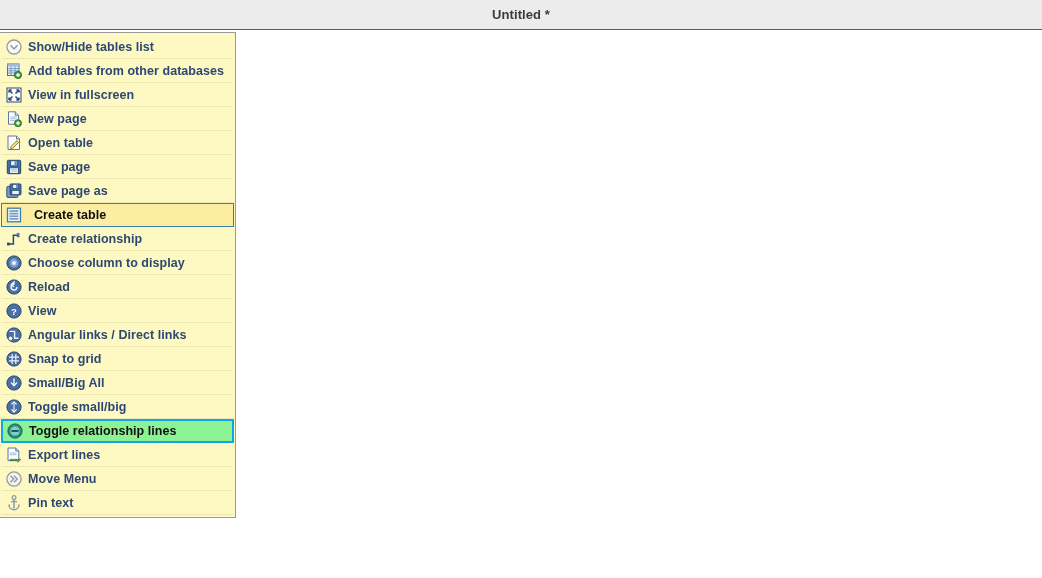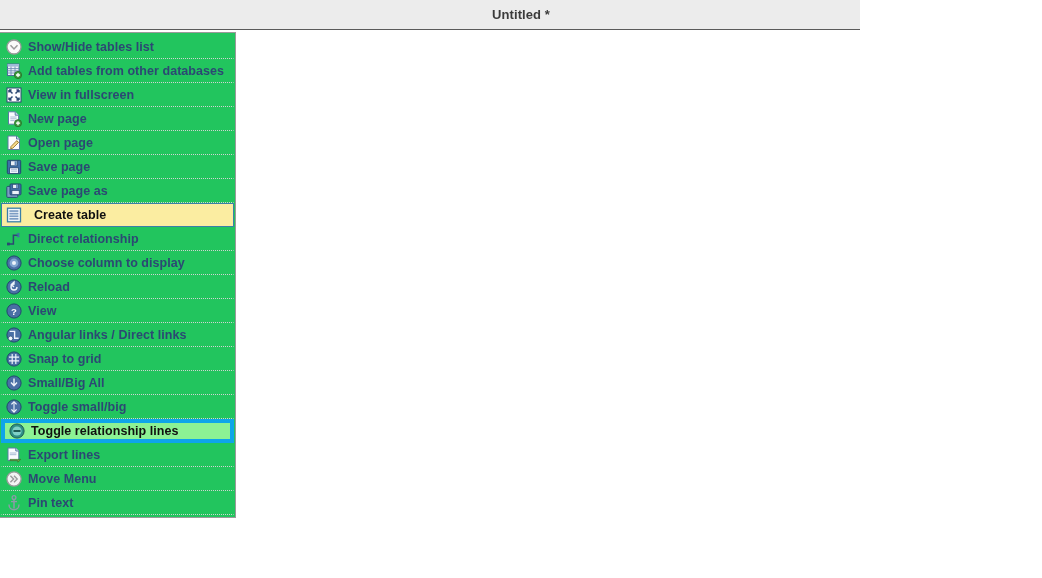--- a/index.html
+++ b/index.html
@@ -11,21 +11,21 @@
     width: 1042px;
     height: 578px;
     font-family: "Liberation Sans", sans-serif;
     overflow: hidden;
   }
 
   
   #titlebar {
     position: absolute;
     left: 0; top: 0;
-    width: 860px;
+    width: 1042px;
     height: 30px;
     background: #ececec;
     border-bottom: 1px solid #5a5a5a;
     box-sizing: border-box;
   }
   #titlebar-text {
     position: absolute;
     left: 0; top: 0;
     width: 1042px;
     line-height: 29px;
@@ -43,21 +43,21 @@
     width: 1042px;
     height: 547px;
     background: #ffffff;
   }
 
   
   #menu-panel {
     position: absolute;
     left: 0; top: 32px;
     width: 236px;
-    background: #22c55e;
+    background: #fef9c3;
     border: 1px solid #9a9a9a;
     border-left: none;
     box-sizing: border-box;
     padding: 2px 1px 2px 1px;
   }
   .menu-item {
     position: relative;
     height: 24px;
     box-sizing: border-box;
     display: flex;
@@ -83,21 +83,21 @@
     line-height: 14px;
     letter-spacing: 0.05px;
   }
   .menu-item.hl-yellow {
     background: #fbeda1;
     border: 1px solid #3a7fa8;
   }
   .menu-item.hl-yellow .lbl { color: #101010; margin-left: 6px; }
   .menu-item.hl-green {
     background: #8cf294;
-    border: 4px solid #0ea5e9;
+    border: 2px solid #0ea5e9;
   }
   .menu-item.hl-green .lbl { color: #101010; }
 
   
   .ic svg { display: block; width: 16px; height: 16px; }
 </style>
 </head>
 <body>
 
 <div id="titlebar">
@@ -158,21 +158,21 @@
     </div>
     <div class="menu-item">
       <span class="ic">
         <svg viewBox="0 0 16 16">
           <path d="M2 1 H10.5 L13.5 4 V14.5 H2 Z" fill="#fbfcfe" stroke="#5b7ba3" stroke-width="1"></path>
           <path d="M10.5 1 V4 H13.5" fill="#cfdcec" stroke="#5b7ba3" stroke-width="1"></path>
           <path d="M5 11.5 L10.8 5.6 L12.6 7.4 L6.8 13.2 L4.6 13.7 Z" fill="#f5d98a" stroke="#9a7b2c" stroke-width="0.9"></path>
           <path d="M10.6 5.8 L12.4 7.6" stroke="#9a7b2c" stroke-width="0.8"></path>
         </svg>
       </span>
-      <span class="lbl">Open page</span>
+      <span class="lbl">Open table</span>
     </div>
     <div class="menu-item">
       <span class="ic">
         <svg viewBox="0 0 16 16">
           <rect x="1.3" y="1.3" width="13.4" height="13.4" rx="1" fill="#3f6fa8" stroke="#22466f" stroke-width="1"></rect>
           <rect x="4.6" y="1.8" width="6.6" height="5" fill="#e9eff7" stroke="#22466f" stroke-width="0.8"></rect>
           <rect x="8.6" y="2.3" width="2" height="4" fill="#5b86bb"></rect>
           <rect x="3.6" y="8.8" width="8.8" height="5.6" fill="#eef3fa" stroke="#22466f" stroke-width="0.8"></rect>
           <g stroke="#9fb4cf" stroke-width="0.8">
             <path d="M5 10.6 H11 M5 12.2 H11"></path>
@@ -206,21 +206,21 @@
       <span class="lbl">Create table</span>
     </div>
     <div class="menu-item">
       <span class="ic">
         <svg viewBox="0 0 16 16">
           <path d="M2.4 13 H7.4 V4.2 H12.6" fill="none" stroke="#2c4873" stroke-width="1.5"></path>
           <rect x="1" y="11.6" width="2.8" height="2.8" fill="#2c4873"></rect>
           <path d="M12.2 1.8 L12.2 6.6 M10.4 3 L14 3 M10.8 5.4 L13.6 5.4" stroke="#3f6fa8" stroke-width="1.1" fill="none"></path>
         </svg>
       </span>
-      <span class="lbl">Direct relationship</span>
+      <span class="lbl">Create relationship</span>
     </div>
     <div class="menu-item">
       <span class="ic">
         <svg viewBox="0 0 16 16">
           <circle cx="8" cy="8" r="7.1" fill="#4a6fa5" stroke="#22466f" stroke-width="1"></circle>
           <circle cx="8" cy="8" r="4.4" fill="#7fa5d0"></circle>
           <circle cx="8" cy="8" r="2" fill="#eef4fb"></circle>
         </svg>
       </span>
       <span class="lbl">Choose column to display</span>

